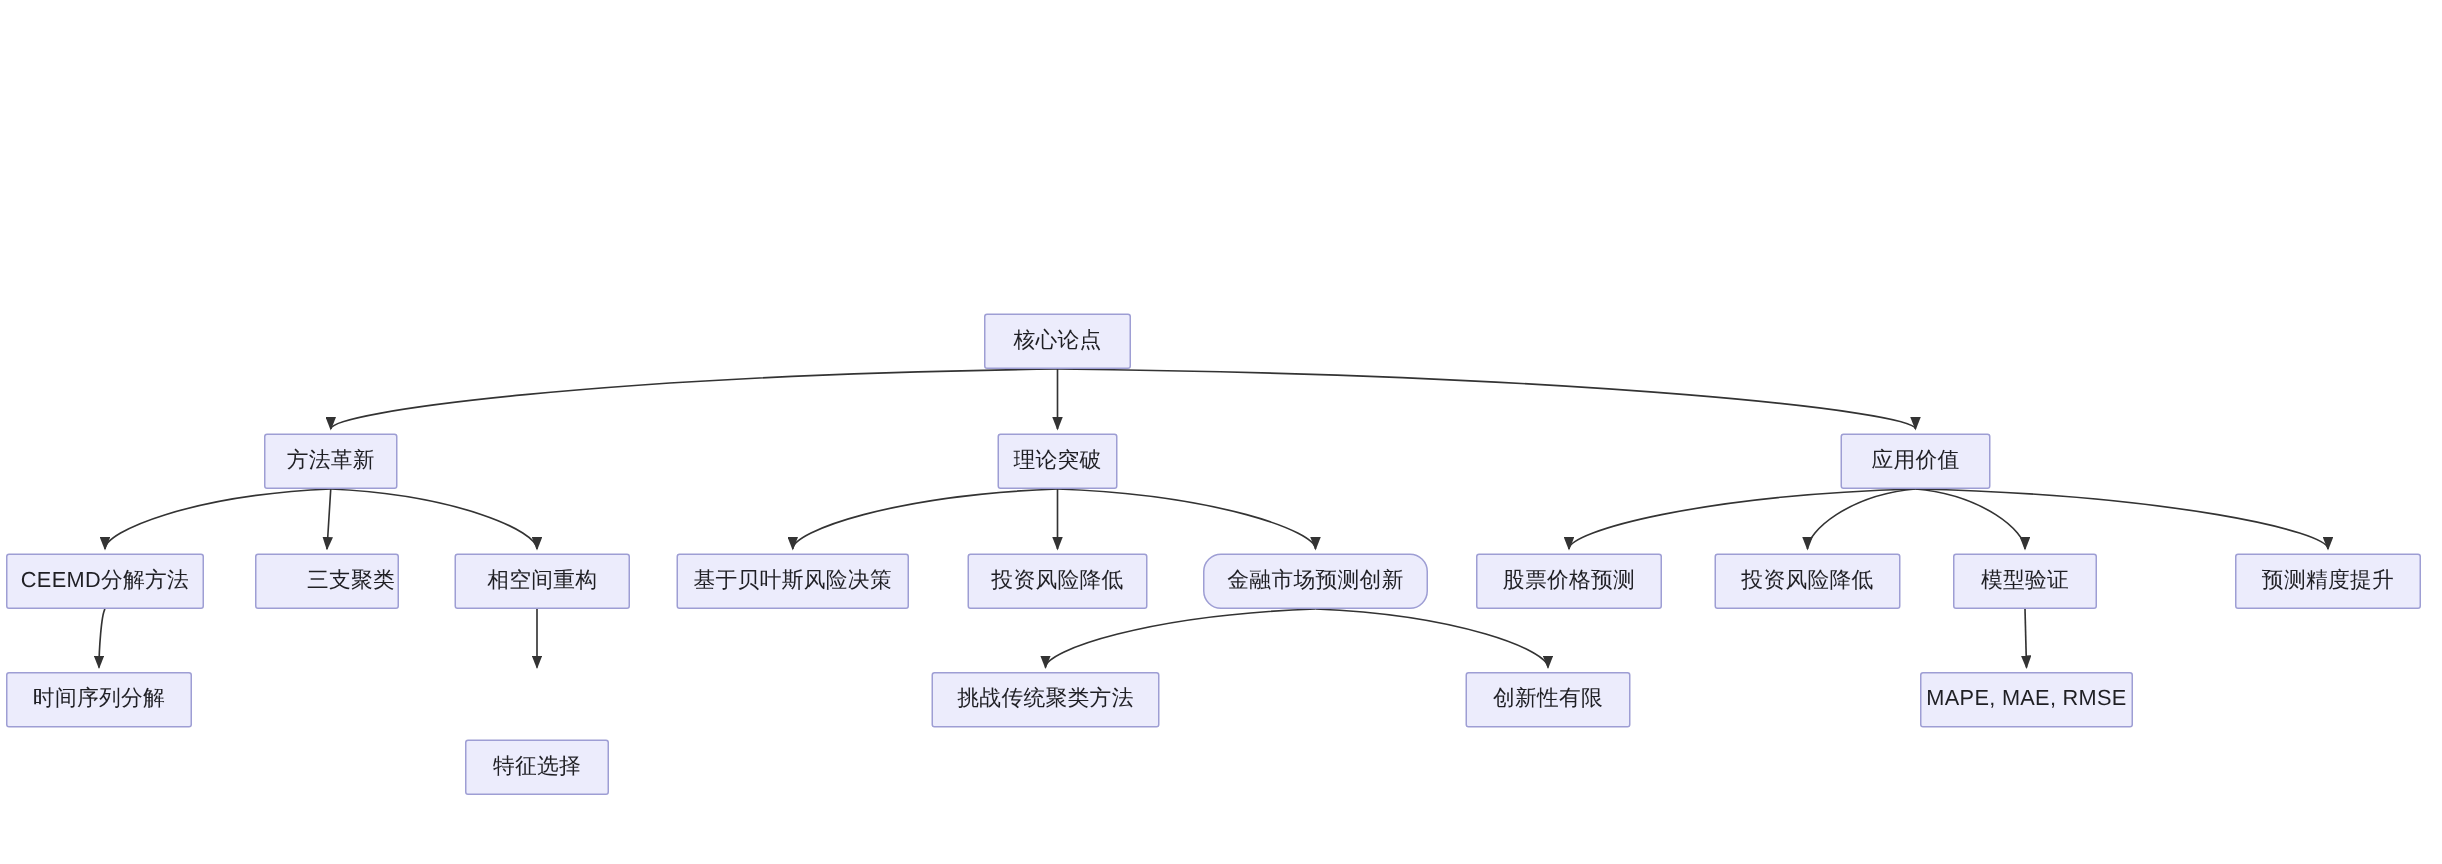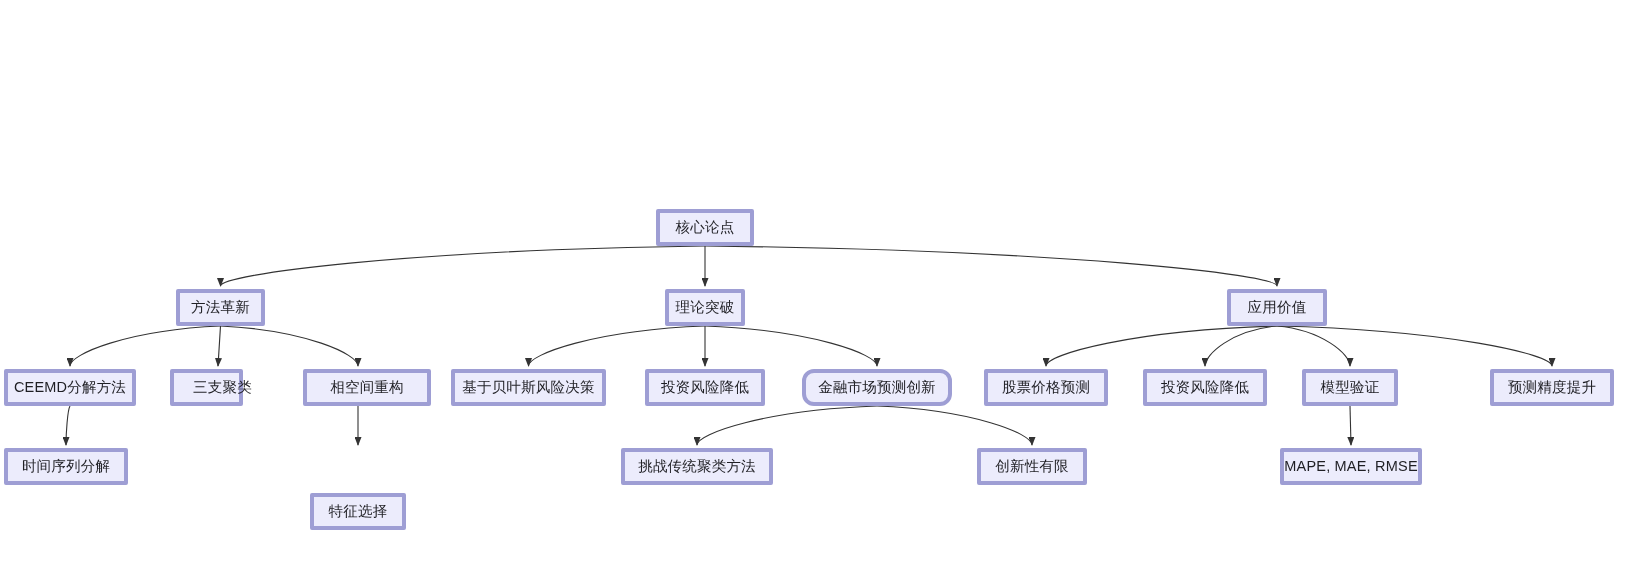--- a/index.html
+++ b/index.html
@@ -22,21 +22,21 @@
     left: 0;
     top: 0;
     width: 1628px;
     height: 576px;
     pointer-events: none;
   }
   .node {
     position: absolute;
     box-sizing: border-box;
     background: #ececfc;
-    border: 4px solid #0369a1;
+    border: 1px solid #0369a1;
     border-radius: 2px;
     display: flex;
     align-items: center;
     justify-content: center;
     color: #1f1f24;
     font-size: 14.5px;
     line-height: 1;
     white-space: nowrap;
     letter-spacing: 0.2px;
   }
@@ -84,24 +84,24 @@
       </div>
       <div class="node" style="left: 665px; top: 289px; width: 80px; height: 37px; background: rgb(236, 236, 252); border-color: rgb(158, 158, 212); color: rgb(31, 31, 36);">
         <span class="node-label">理论突破</span>
       </div>
       <div class="node" style="left: 1227px; top: 289px; width: 100px; height: 37px; background: rgb(236, 236, 252); border-color: rgb(158, 158, 212); color: rgb(31, 31, 36);">
         <span class="node-label">应用价值</span>
       </div>
       <div class="node" style="left: 4px; top: 369px; width: 132px; height: 37px; background: rgb(236, 236, 252); border-color: rgb(158, 158, 212); color: rgb(31, 31, 36);">
         <span class="node-label">CEEMD分解方法</span>
       </div>
-      <div class="node" style="left: 170px; top: 369px; width: 73px; height: 37px; background: rgb(236, 236, 252); border-color: rgb(158, 158, 212); color: rgb(31, 31, 36); padding-left: 32px;">
+      <div class="node" style="left: 170px; top: 369px; width: 96px; height: 37px; background: rgb(236, 236, 252); border-color: rgb(158, 158, 212); color: rgb(31, 31, 36); padding-left: 32px;">
         <span class="node-label">三支聚类</span>
       </div>
-      <div class="node" style="left: 303px; top: 369px; width: 128px; height: 37px; background: rgb(236, 236, 252); border-color: rgb(158, 158, 212); color: rgb(31, 31, 36);">
+      <div class="node" style="left: 303px; top: 369px; width: 117px; height: 37px; background: rgb(236, 236, 252); border-color: rgb(158, 158, 212); color: rgb(31, 31, 36);">
         <span class="node-label">相空间重构</span>
       </div>
       <div class="node" style="left: 451px; top: 369px; width: 155px; height: 37px; background: rgb(236, 236, 252); border-color: rgb(158, 158, 212); color: rgb(31, 31, 36);">
         <span class="node-label">基于贝叶斯风险决策</span>
       </div>
       <div class="node" style="left: 645px; top: 369px; width: 120px; height: 37px; background: rgb(236, 236, 252); border-color: rgb(158, 158, 212); color: rgb(31, 31, 36);">
         <span class="node-label">投资风险降低</span>
       </div>
       <div class="node" style="left: 802px; top: 369px; width: 150px; height: 37px; background: rgb(236, 236, 252); border-color: rgb(158, 158, 212); color: rgb(31, 31, 36); border-radius: 12px;">
         <span class="node-label">金融市场预测创新</span>

